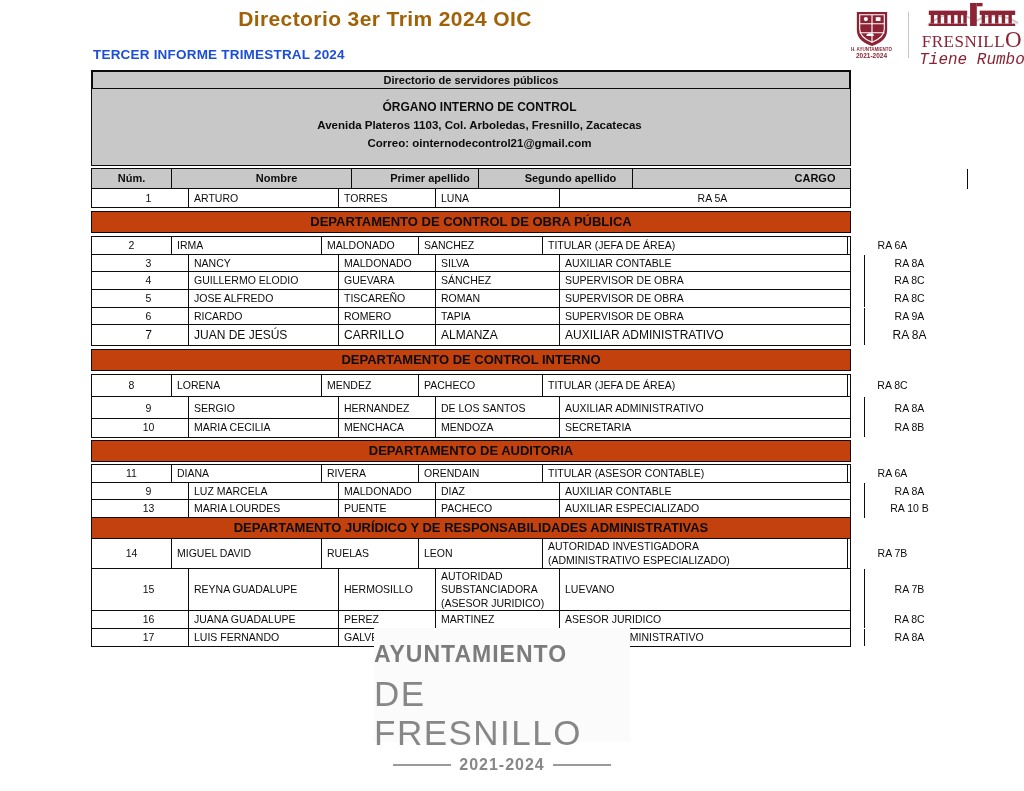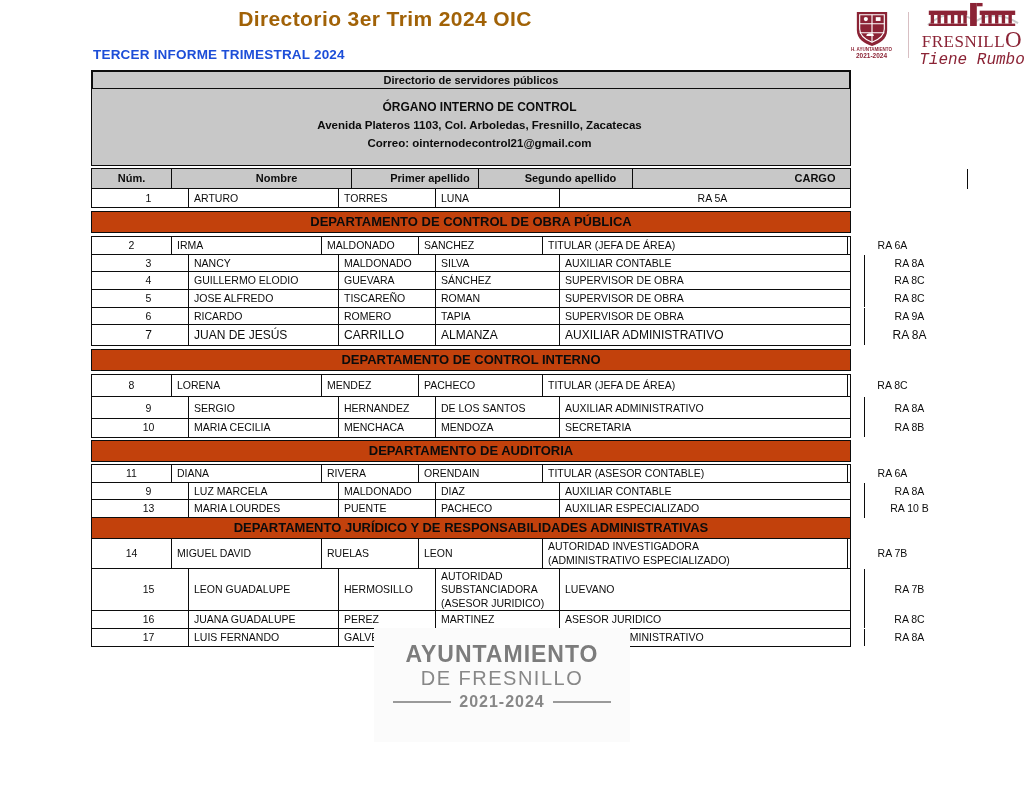--- a/index.html
+++ b/index.html
@@ -84,24 +84,24 @@
     text-align: center; font-weight: bold; font-size: 13px;
     padding: 2.5px 0; margin: 3px 0;
   }
   .secbar.gap2  { margin: 2px 0; }
   .secbar.flush { margin: -1.8px 0; position: relative; z-index: 1; }
 
   
   .footer {
     position: absolute; left: 374px; top: 628px; width: 256px; height: 114px;
     background: #fbfbfb; display: flex; flex-direction: column;
-    align-items: center; justify-content: flex-start; padding-top: 14px;
+    align-items: flex-start; justify-content: flex-start; padding-top: 14px;
   }
   .f1 { font-size: 23px; font-weight: bold; color: #7c7c7c; letter-spacing: 1px; line-height: 1.1; }
-  .f2 { font-size: 20px; font-weight: normal; color: #878787; letter-spacing: 1.5px; line-height: 1.1; }
+  .f2 { font-size: 35px; font-weight: normal; color: #878787; letter-spacing: 1.5px; line-height: 1.1; margin-top: 8px; }
   .f3 { display: flex; align-items: center; gap: 8px; margin-top: 4px; width: 100%; justify-content: center; }
   .f3 .rule { height: 2px; background: #9a9a9a; width: 58px; }
   .f3 .yrs { font-size: 16px; font-weight: bold; color: #878787; letter-spacing: 1px; }
 </style>
 </head>
 <body>
 
 <div class="page">
 
   <div class="titlebar">Directorio 3er Trim 2024 OIC</div>
@@ -298,21 +298,21 @@
         <div class="td center">14</div>
         <div class="td">MIGUEL DAVID</div>
         <div class="td">RUELAS</div>
         <div class="td">LEON</div>
         <div class="td cargo">AUTORIDAD INVESTIGADORA
 (ADMINISTRATIVO ESPECIALIZADO)</div>
         <div class="td center">RA 7B</div>
       </div>
       <div class="grid trow two">
         <div class="td center">15</div>
-        <div class="td">LEON GUADALUPE</div>
+        <div class="td">REYNA GUADALUPE</div>
         <div class="td">HERMOSILLO</div>
         <div class="td cargo">AUTORIDAD SUBSTANCIADORA
 (ASESOR JURIDICO)</div>
         <div class="td">LUEVANO</div>
         <div class="td center">RA 7B</div>
       </div>
       <div class="grid trow">
         <div class="td center">16</div>
         <div class="td">JUANA GUADALUPE</div>
         <div class="td">PEREZ</div>

